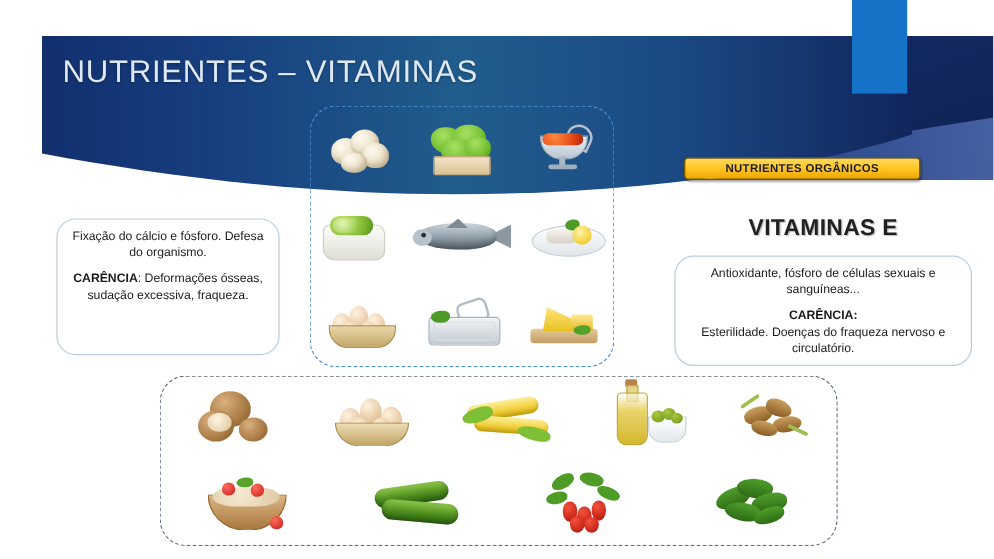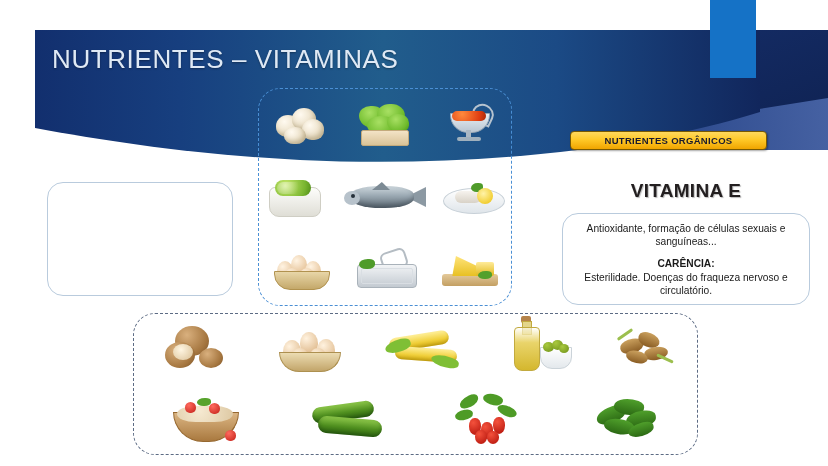--- a/index.html
+++ b/index.html
@@ -308,26 +308,28 @@
 
       <rect x="710" y="0" width="46" height="78" fill="#1572c6"></rect>
     </svg>
 
     <div class="title">NUTRIENTES – VITAMINAS</div>
   </div>
 
   <div class="badge" id="badge1">NUTRIENTES ORGÂNICOS</div>
 
   <div class="vbox" id="vitD-box">
+    <p>Fixação do cálcio e fósforo. Defesa do organismo.</p>
     <div class="gap"></div>
+    <p><b>CARÊNCIA</b><span>: Deformações ósseas, sudação excessiva, fraqueza.</span></p>
   </div>
 
-  <div class="vtitle" id="vitE-title">VITAMINA E</div>
+  <div class="vtitle" id="vitE-title">VITAMINAS E</div>
   <div class="vbox" id="vitE-box">
-    <p>Antioxidante, formação de células sexuais e sanguíneas...</p>
+    <p>Antioxidante, fósforo de células sexuais e sanguíneas...</p>
     <div class="gap"></div>
     <p><b>CARÊNCIA</b><b>:</b></p>
     <p>Esterilidade.  Doenças do fraqueza nervoso e circulatório.</p>
   </div>
 
   <div class="collage" id="collage-mid">
     <div class="crow">
       <span class="food f-mushrooms">
           <i></i>
           <i></i>

